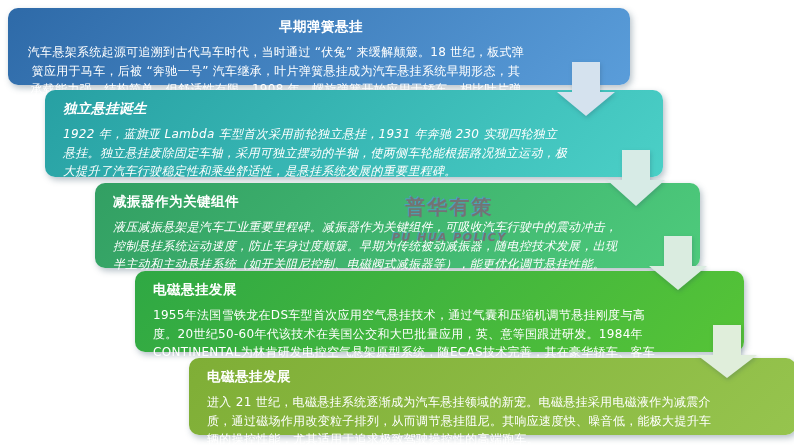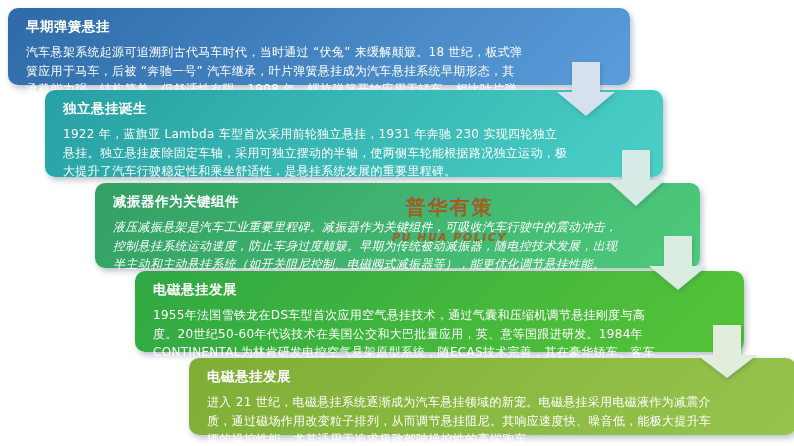--- a/index.html
+++ b/index.html
@@ -13,21 +13,21 @@
     padding:8px 14px 8px 18px;
     box-shadow:2px 3px 6px rgba(50,80,100,.35);
     z-index:2;
   }
   .block h2{
     font-size:13.5px; font-weight:bold; letter-spacing:.5px; margin:2px 0 7px 0;
   }
   .block p{
     font-size:12px; line-height:18.5px; letter-spacing:.3px;
   }
-  .b0{ left:8px;   top:8px;   width:622px; height:77px; }
+  .b0{ left:8px;   top:8px;   width:622px; height:77px;text-align:center; }
   .b1{ left:45px;  top:90px;  width:618px; height:87px; }
   .b2{ left:95px;  top:183px; width:605px; height:85px; }
   .b3{ left:135px; top:271px; width:609px; height:81px; }
   .b4{ left:189px; top:358px; width:607px; height:77px; }
   .b0 p{ max-width:500px; } .b1 p{ max-width:505px; }
   .b2 p{ max-width:505px;font-style:italic; } .b3 p{ max-width:508px; }
   .b4 p{ max-width:512px; }
 
   .arrow{
     position:absolute; display:flex; flex-direction:column; align-items:center;
@@ -57,21 +57,21 @@
 </head>
 <body>
 
 <div class="canvas">
 
   <section class="block b0" style="background: linear-gradient(135deg, rgb(46, 106, 168), rgb(90, 157, 218));">
     <h2>早期弹簧悬挂</h2>
     <p>汽车悬架系统起源可追溯到古代马车时代，当时通过 “伏兔” 来缓解颠簸。18 世纪，板式弹簧应用于马车，后被 “奔驰一号” 汽车继承，叶片弹簧悬挂成为汽车悬挂系统早期形态，其承载能力强、结构简单，但舒适性有限。1908 年，螺旋弹簧开始应用于轿车，相比叶片弹簧，在舒适性等方面有所提升。</p>
   </section>
 
-  <section class="block b1" style="background: linear-gradient(135deg, rgb(39, 160, 163), rgb(75, 208, 199));">
+  <section class="block b1" style="background: linear-gradient(135deg, rgb(39, 160, 163), rgb(75, 208, 199)); font-style: italic;">
     <h2>独立悬挂诞生</h2>
     <p>1922 年，蓝旗亚 Lambda 车型首次采用前轮独立悬挂，1931 年奔驰 230 实现四轮独立悬挂。独立悬挂废除固定车轴，采用可独立摆动的半轴，使两侧车轮能根据路况独立运动，极大提升了汽车行驶稳定性和乘坐舒适性，是悬挂系统发展的重要里程碑。</p>
   </section>
 
   <section class="block b2" style="background: linear-gradient(135deg, rgb(50, 159, 99), rgb(78, 203, 124));">
     <h2>减振器作为关键组件</h2>
     <p>液压减振悬架是汽车工业重要里程碑。减振器作为关键组件，可吸收汽车行驶中的震动冲击，控制悬挂系统运动速度，防止车身过度颠簸。早期为传统被动减振器，随电控技术发展，出现半主动和主动悬挂系统（如开关阻尼控制、电磁阀式减振器等），能更优化调节悬挂性能。</p>
   </section>
 
   <section class="block b3" style="background: linear-gradient(135deg, rgb(47, 168, 68), rgb(86, 196, 55));">
@@ -102,18 +102,18 @@
         <polygon points="0,0 58,0 29,24" fill="#daece0"></polygon>
       </svg>
   </div>
   <div class="arrow a3">
     <div class="stem" style="background: rgb(224, 238, 219);"></div>
     <svg width="60" height="23" viewBox="0 0 60 23">
         <polygon points="0,0 60,0 30,23" fill="#e0eedb"></polygon>
       </svg>
   </div>
 
-  <div class="watermark" style="color: #a16207;">
+  <div class="watermark" style="color: #737373;">
     <div class="cn">普华有策</div>
     <div class="en">PU HUA POLICY</div>
   </div>
 
 </div>
 
 </body></html>

